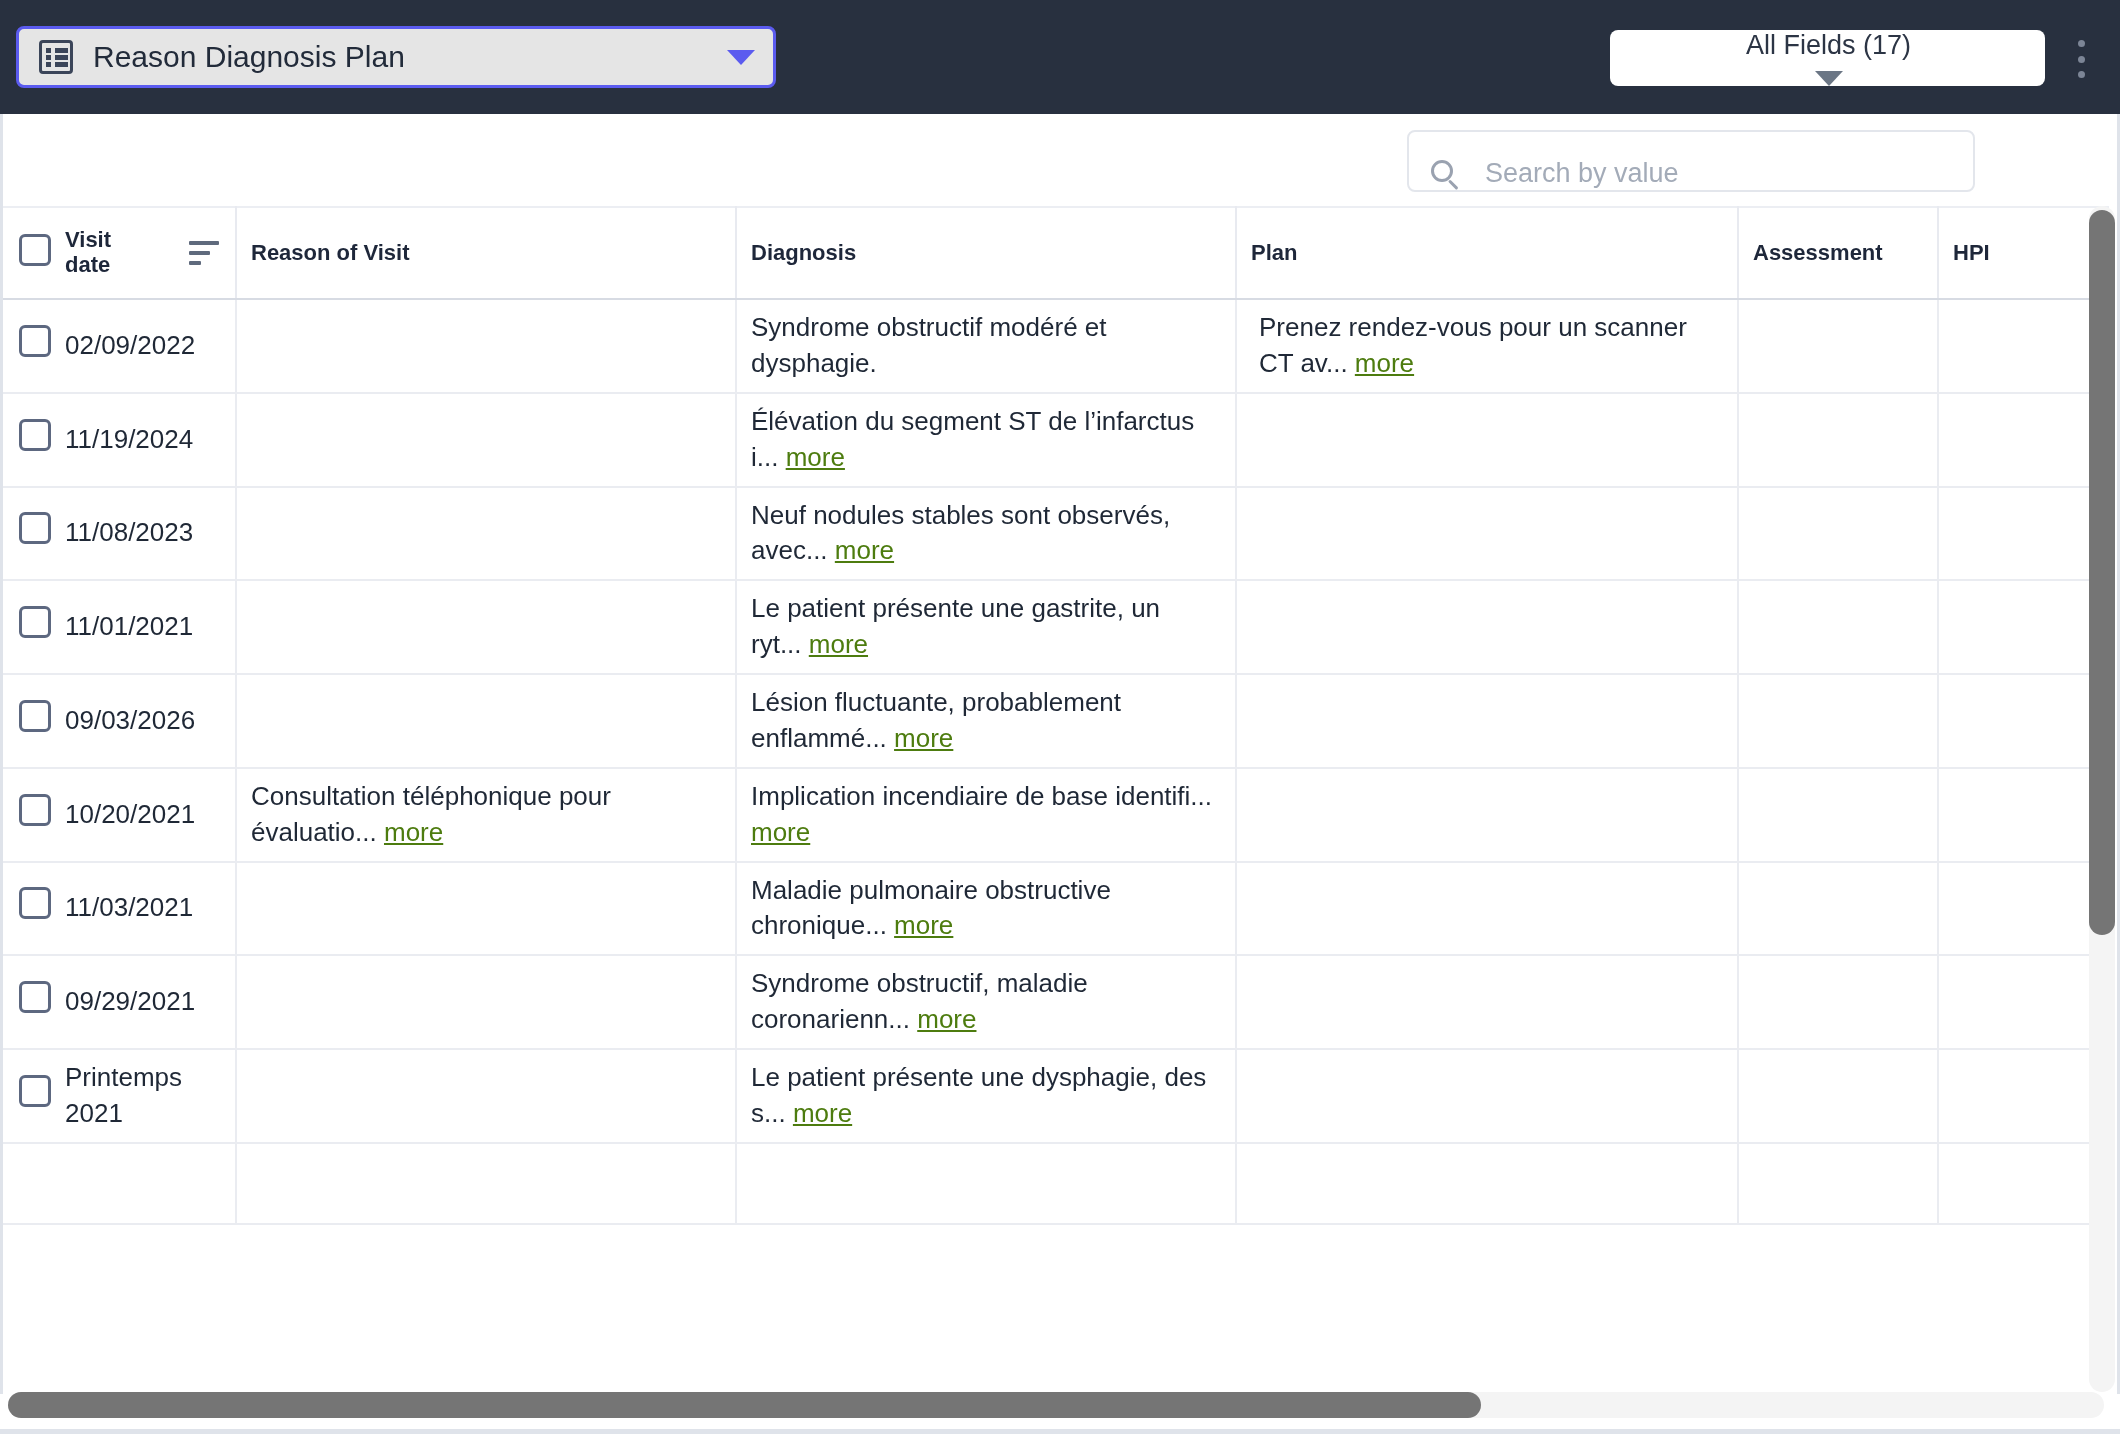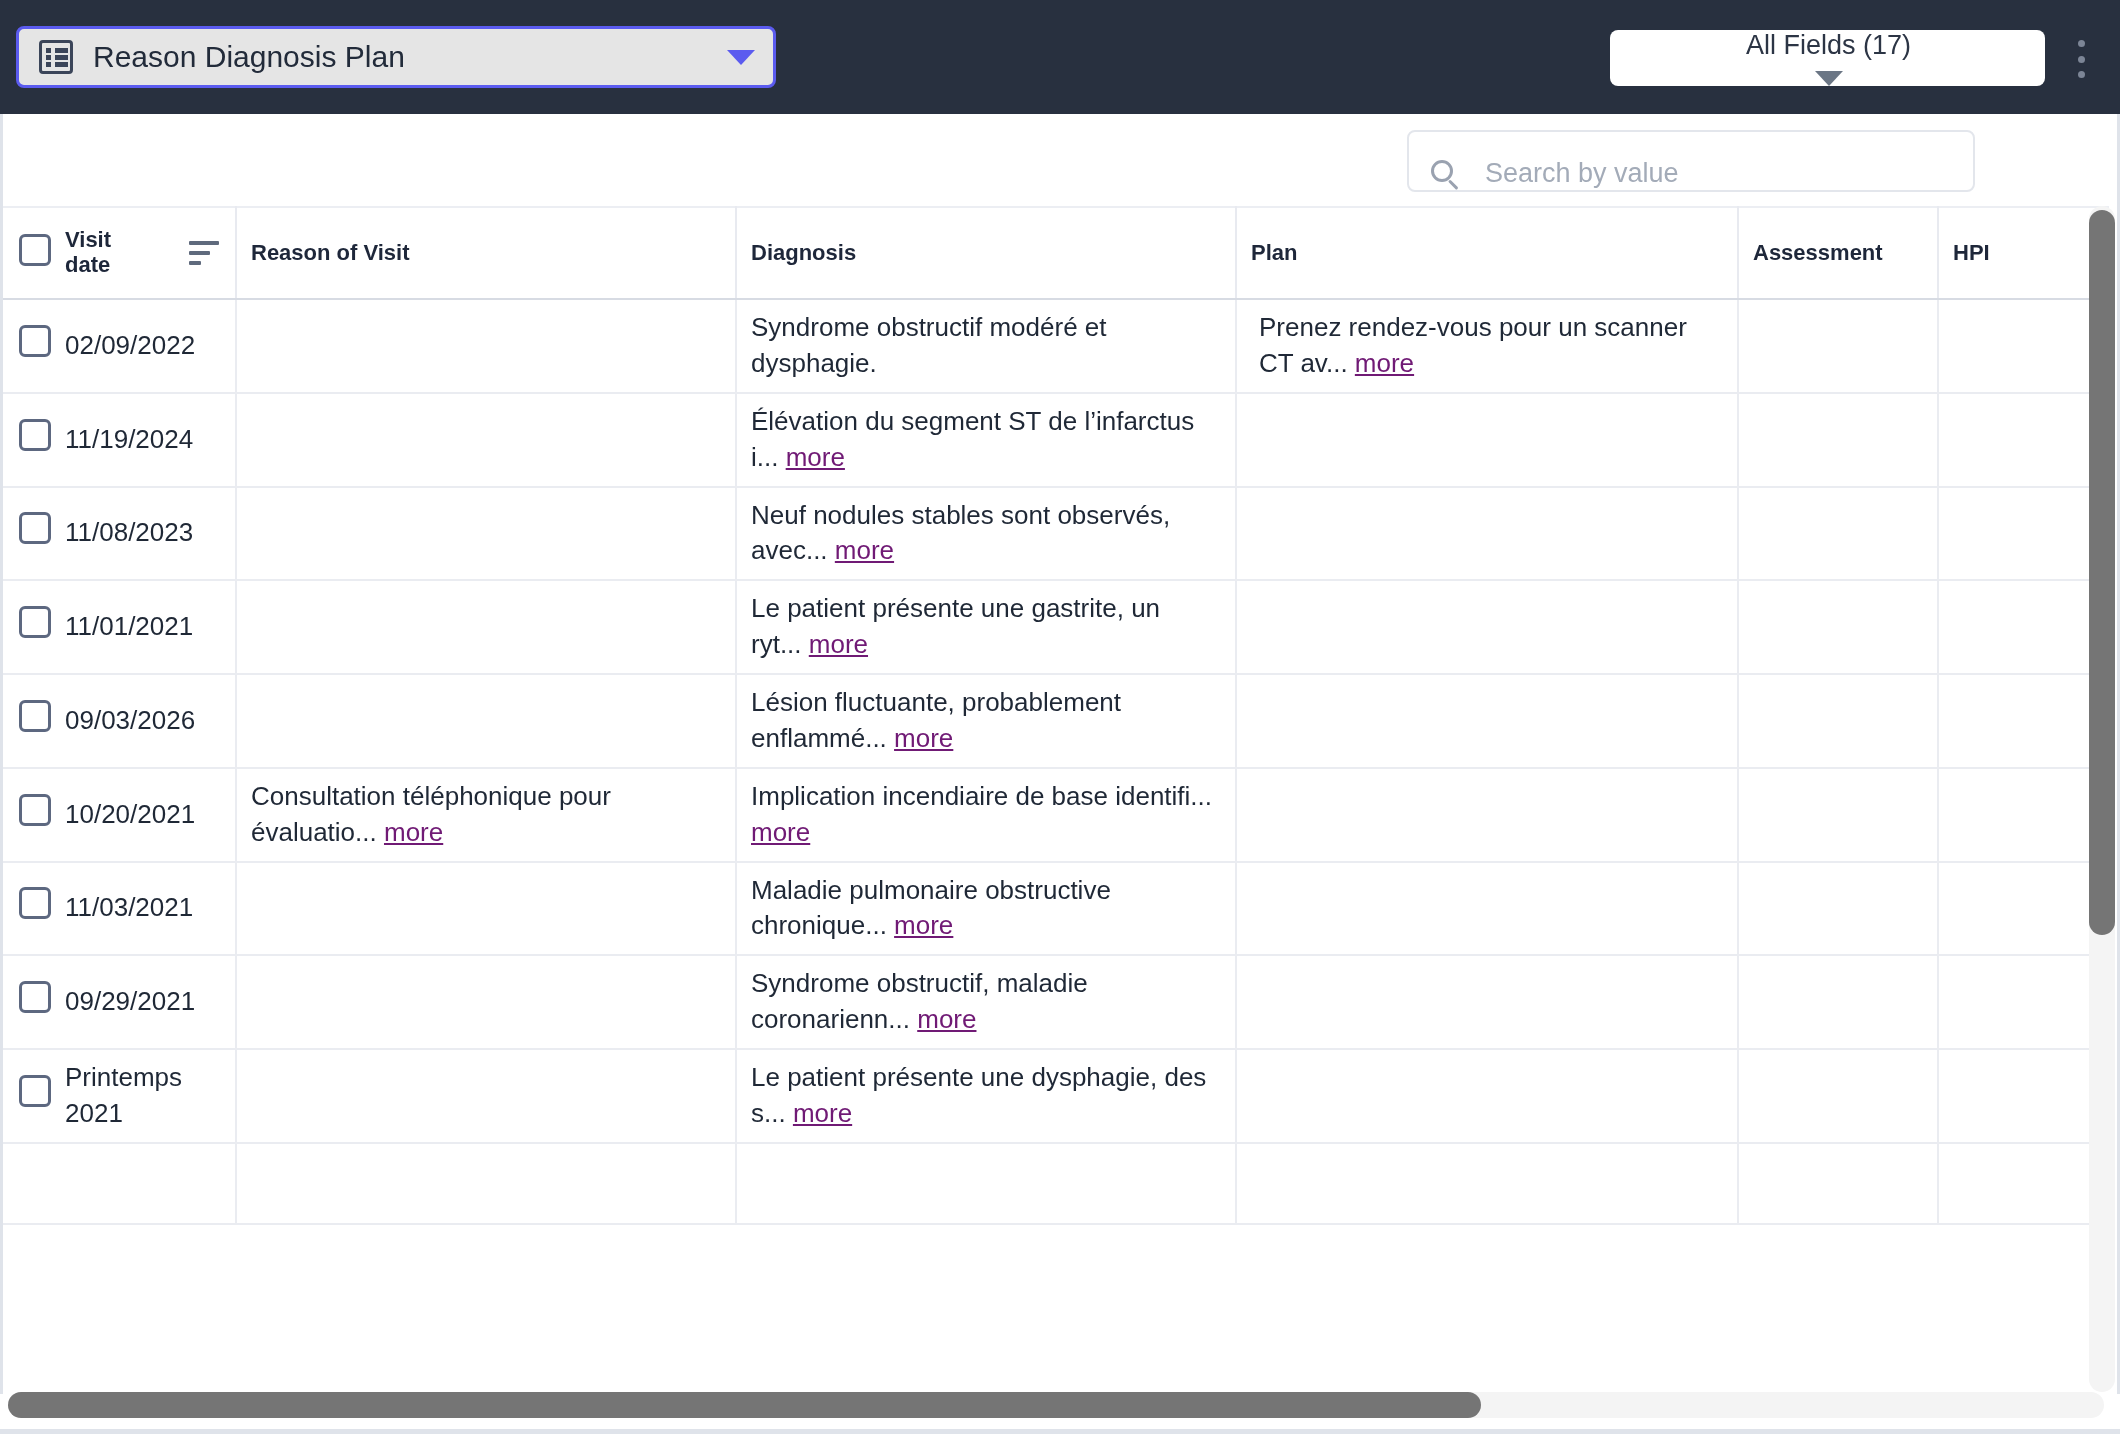--- a/index.html
+++ b/index.html
@@ -238,21 +238,21 @@
   tbody td.plan-col  { padding-left: 22px; }
 
   .cb {
     width: 32px; height: 32px;
     border: 3px solid #5d6880;
     border-radius: 6px;
     background: #fff;
     display: inline-block;
   }
   a.more {
-    color: #701a75;
+    color: #4d7c0f;
     text-decoration: underline;
     cursor: pointer;
   }
 
   
   .vscroll-track {
     position: absolute;
     right: 5px; top: 206px;
     width: 26px; height: 1186px;
     background: #f4f4f4;

